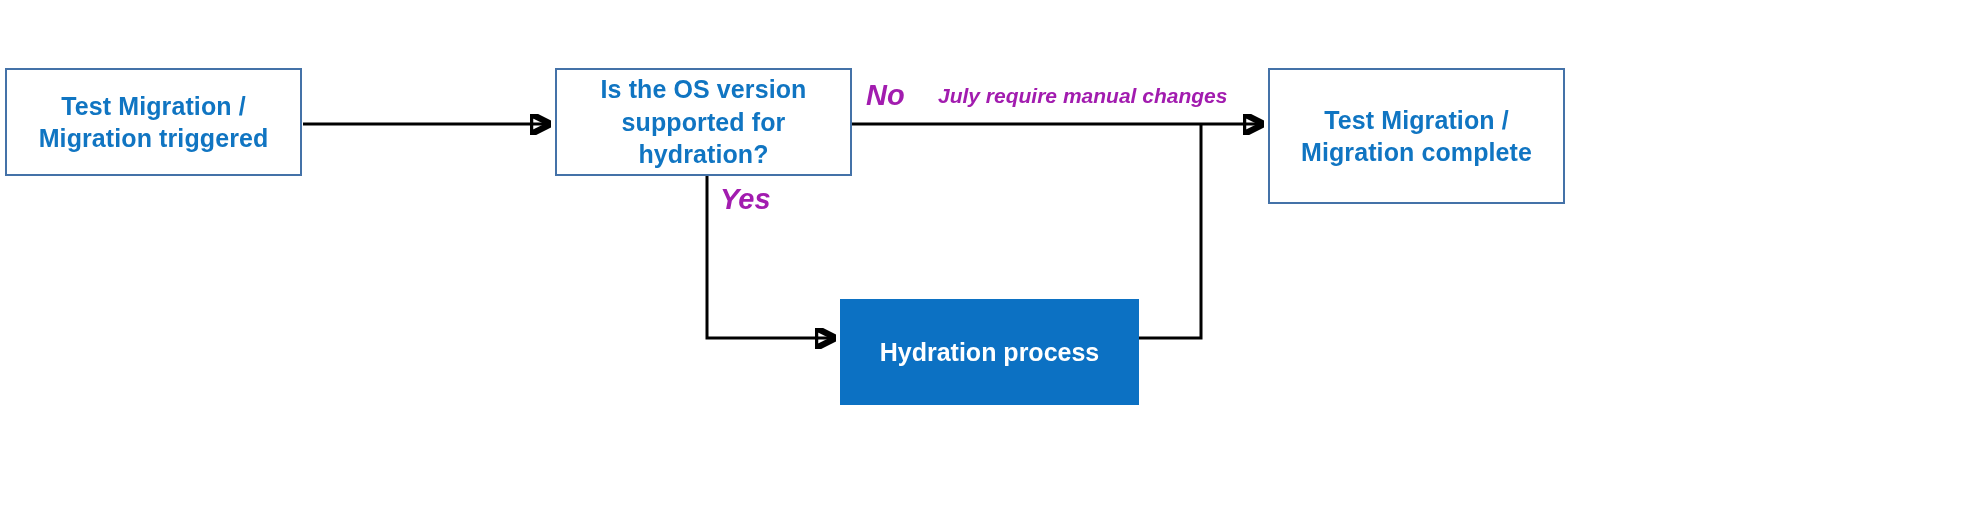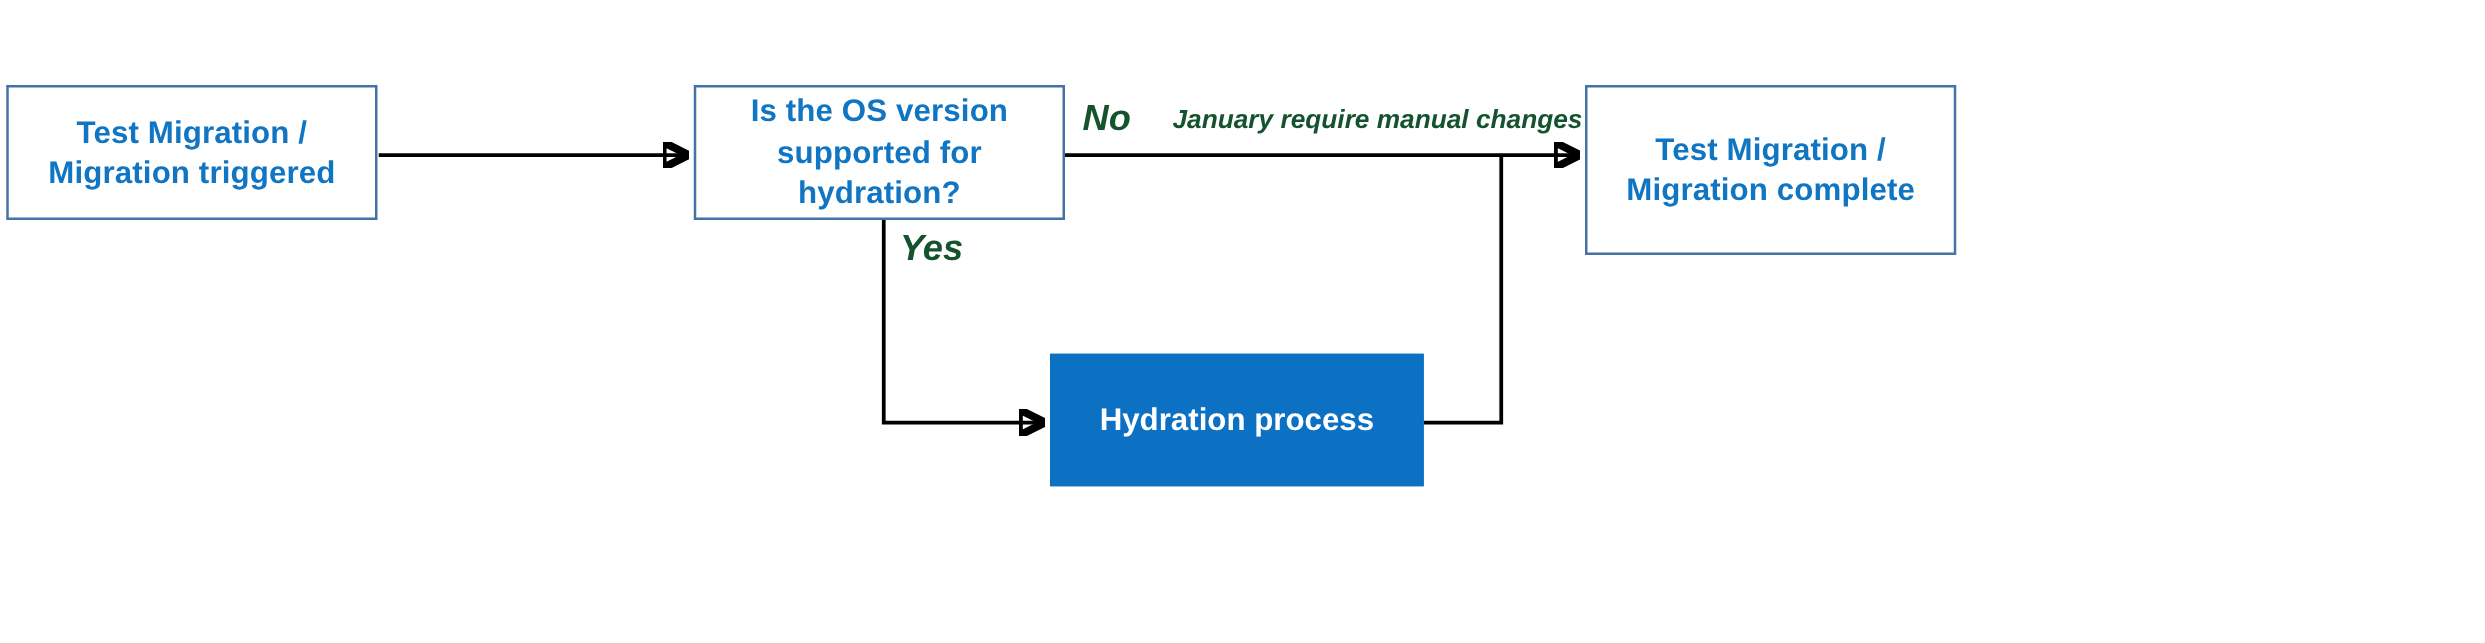--- a/index.html
+++ b/index.html
@@ -9,25 +9,25 @@
 
   .node{position:absolute;box-sizing:border-box;display:flex;align-items:center;
         justify-content:center;text-align:center;}
   .node .label{display:block;width:100%;padding:0 10px;line-height:1.30;}
 
   
   .node-outline{background:#ffffff;border:2px solid #4472A8;}
   .node-outline .label{color:#1075C2;font-weight:bold;font-size:25px;letter-spacing:.1px;}
 
   
-  .node-filled{background:#0C71C3;border:2px solid #0C71C3;}
+  .node-filled{background:#0C71C3;border:2px solid #0C71C3;margin-top:16px;}
   .node-filled .label{color:#ffffff;font-weight:bold;font-size:25px;}
 
   
-  .edge-label{position:absolute;color:#14532d;font-weight:bold;font-style:italic;
+  .edge-label{position:absolute;color:#a21caf;font-weight:bold;font-style:italic;
               white-space:nowrap;}
   .edge-label-lg{font-size:29px;}
   .edge-label-sm{font-size:21px;}
 
   svg.links{position:absolute;left:0;top:0;width:1988px;height:514px;
             overflow:visible;pointer-events:none;}
   svg.links path,svg.links line{stroke:#000000;stroke-width:3;fill:none;}
 </style>
 </head>
 <body>
@@ -61,17 +61,17 @@
   <div class="node node-filled" style="left:840px;top:283px;width:299px;height:106px;">
     <span class="label">Hydration process</span>
   </div>
 
   <div class="node node-outline" style="left:1268px;top:68px;width:297px;height:136px;">
     <span class="label">Test Migration / Migration complete</span>
   </div>
 
   <div class="edge-label edge-label-lg" style="left:866px;top:79px;">No</div>
 
-  <div class="edge-label edge-label-sm" style="left:938px;top:84px;">January require manual changes</div>
+  <div class="edge-label edge-label-sm" style="left:938px;top:84px;">July require manual changes</div>
 
   <div class="edge-label edge-label-lg" style="left:720px;top:183px;">Yes</div>
 
 </div>
 
 </body></html>

